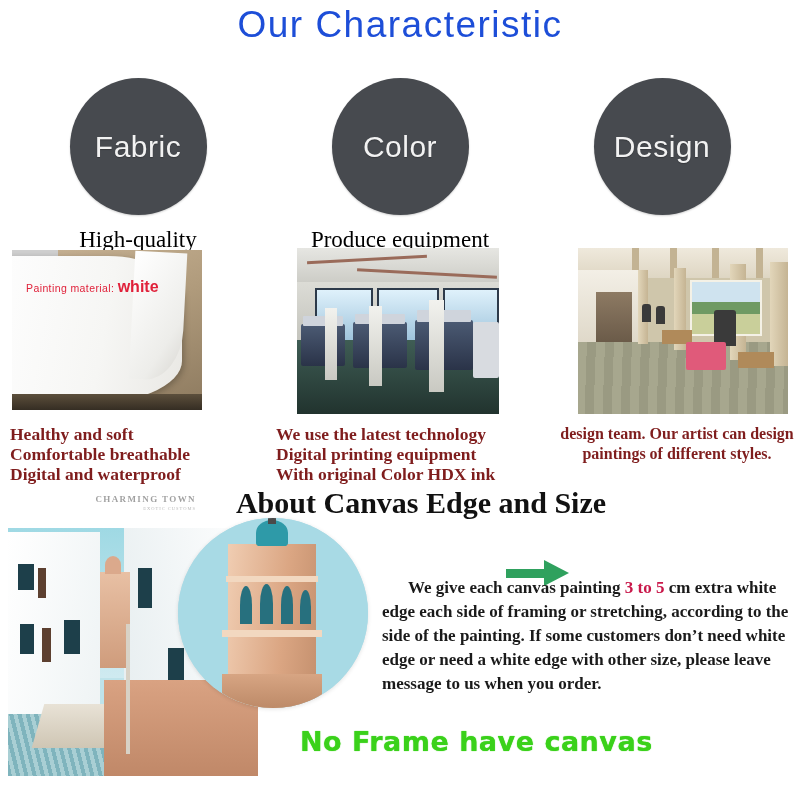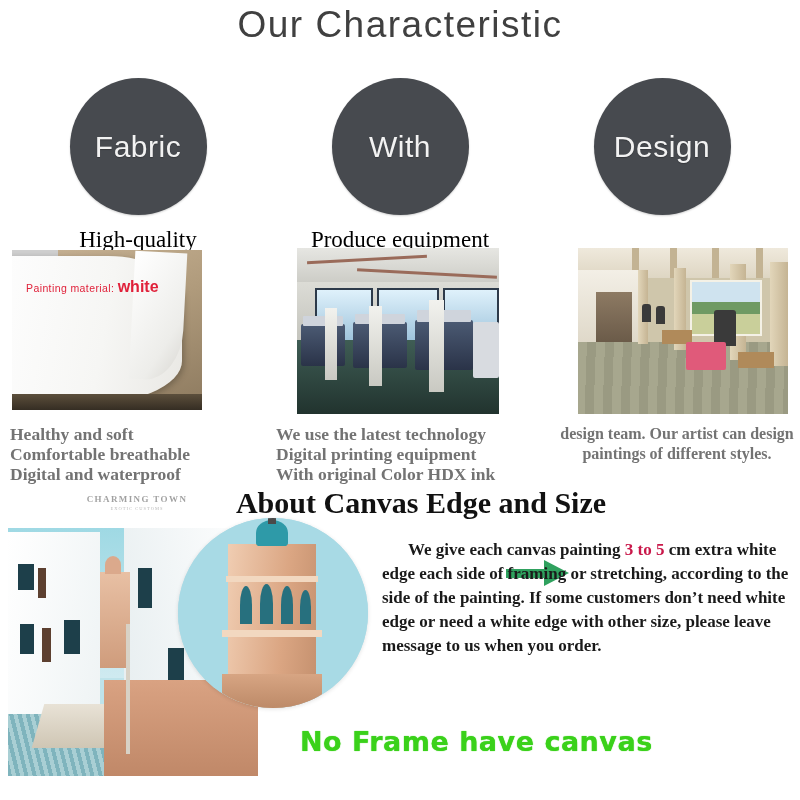--- a/index.html
+++ b/index.html
@@ -8,21 +8,21 @@
     font-family:"Liberation Serif",serif;
     position:relative;overflow:hidden;
   }
   .page{position:relative;width:800px;height:800px;}
 
   
   .main-title{
     position:absolute;left:0;top:4px;width:800px;
     text-align:center;
     font-family:"Liberation Sans",sans-serif;
-    font-size:37px;letter-spacing:1.5px;color:#404040;
+    font-size:37px;letter-spacing:1.5px;color:#1d4ed8;
     font-weight:400;
   }
 
   
   .circle-row{position:absolute;left:0;top:78px;width:800px;height:105px;}
   .circ-col{position:absolute;width:266px;text-align:center;}
   .circ-col.c0{left:5px;}
   .circ-col.c1{left:267px;}
   .circ-col.c2{left:529px;}
   .circle{
@@ -111,29 +111,29 @@
   .arrow{position:absolute;top:312px;width:64px;height:26px;}
   .arrow.a1{left:215px;}
   .arrow.a2{left:506px;}
   .arrow .shaft{position:absolute;left:0;top:9px;width:42px;height:9px;
     background:#2fa15e;}
   .arrow .head{position:absolute;left:38px;top:0;width:0;height:0;
     border-top:13px solid transparent;border-bottom:13px solid transparent;
     border-left:25px solid #2fa15e;}
 
   
-  .cap{position:absolute;color:#737373;font-weight:700;
+  .cap{position:absolute;color:#7f1d1d;font-weight:700;
        font-family:"Liberation Serif",serif;font-size:17.5px;line-height:20px;}
   .cap.g1{left:10px;top:424px;text-align:left;width:260px;}
   .cap.g2{left:276px;top:424px;text-align:left;width:268px;}
   .cap.g3{left:558px;top:424px;text-align:center;width:238px;font-size:16px;line-height:19.5px;}
 
   
   .sec2{position:absolute;left:0;top:486px;width:800px;height:40px;}
-  .brandmark{position:absolute;left:78px;top:8px;width:118px;text-align:center;
+  .brandmark{position:absolute;left:78px;top:8px;width:118px;text-align:right;
     opacity:.48;}
   .brandmark .bm1{font-family:"Liberation Serif",serif;font-size:9px;
     letter-spacing:1.4px;color:#3a3a3a;font-weight:700;}
   .brandmark .bm2{font-family:"Liberation Serif",serif;font-size:4.5px;
     letter-spacing:1px;color:#6a6a6a;margin-top:2px;}
   .sec2-title{position:absolute;left:186px;top:0;width:470px;text-align:center;
     font-family:"Liberation Serif",serif;font-weight:700;font-size:30px;color:#111;}
 
   
   .street{position:absolute;left:8px;top:528px;width:250px;height:248px;
@@ -171,21 +171,21 @@
   .magnify .cap2{position:absolute;left:78px;top:2px;width:32px;height:26px;
     background:#2e9aa8;border-radius:50% 50% 12% 12%;}
   .magnify .spire{position:absolute;left:90px;top:-10px;width:8px;height:16px;
     background:#4a4a4a;}
   .magnify .arch{position:absolute;background:#27707e;border-radius:50% 50% 0 0;}
   .magnify .ledge{position:absolute;background:#f2d8c0;}
   .magnify .base{position:absolute;left:44px;bottom:0;width:100px;height:34px;
     background:linear-gradient(#d7a583,#bd8a68);}
 
   
-  .para{position:absolute;left:382px;top:538px;width:412px;
+  .para{position:absolute;left:382px;top:576px;width:412px;
     font-family:"Liberation Serif",serif;font-weight:700;font-size:17px;
     line-height:24px;color:#1a1a1a;}
   .para .first{display:block;text-indent:26px;}
   .para .hl{color:#c9184a;}
 
   
   .noframe{position:absolute;left:300px;top:726px;
     font-family:"DejaVu Sans",sans-serif;font-weight:700;font-size:27px;
     color:#3ad11a;letter-spacing:.5px;
     text-shadow:0 0 1px #3ad11a;}
@@ -201,21 +201,21 @@
 
     <div class="circ-col c0">
       <div class="circle">
         <span>Fabric</span>
       </div>
       <div class="circ-label">High-quality</div>
     </div>
 
     <div class="circ-col c1">
       <div class="circle">
-        <span>With</span>
+        <span>Color</span>
       </div>
       <div class="circ-label">Produce equipment</div>
     </div>
 
     <div class="circ-col c2">
       <div class="circle">
         <span>Design</span>
       </div>
     </div>
   </div>

